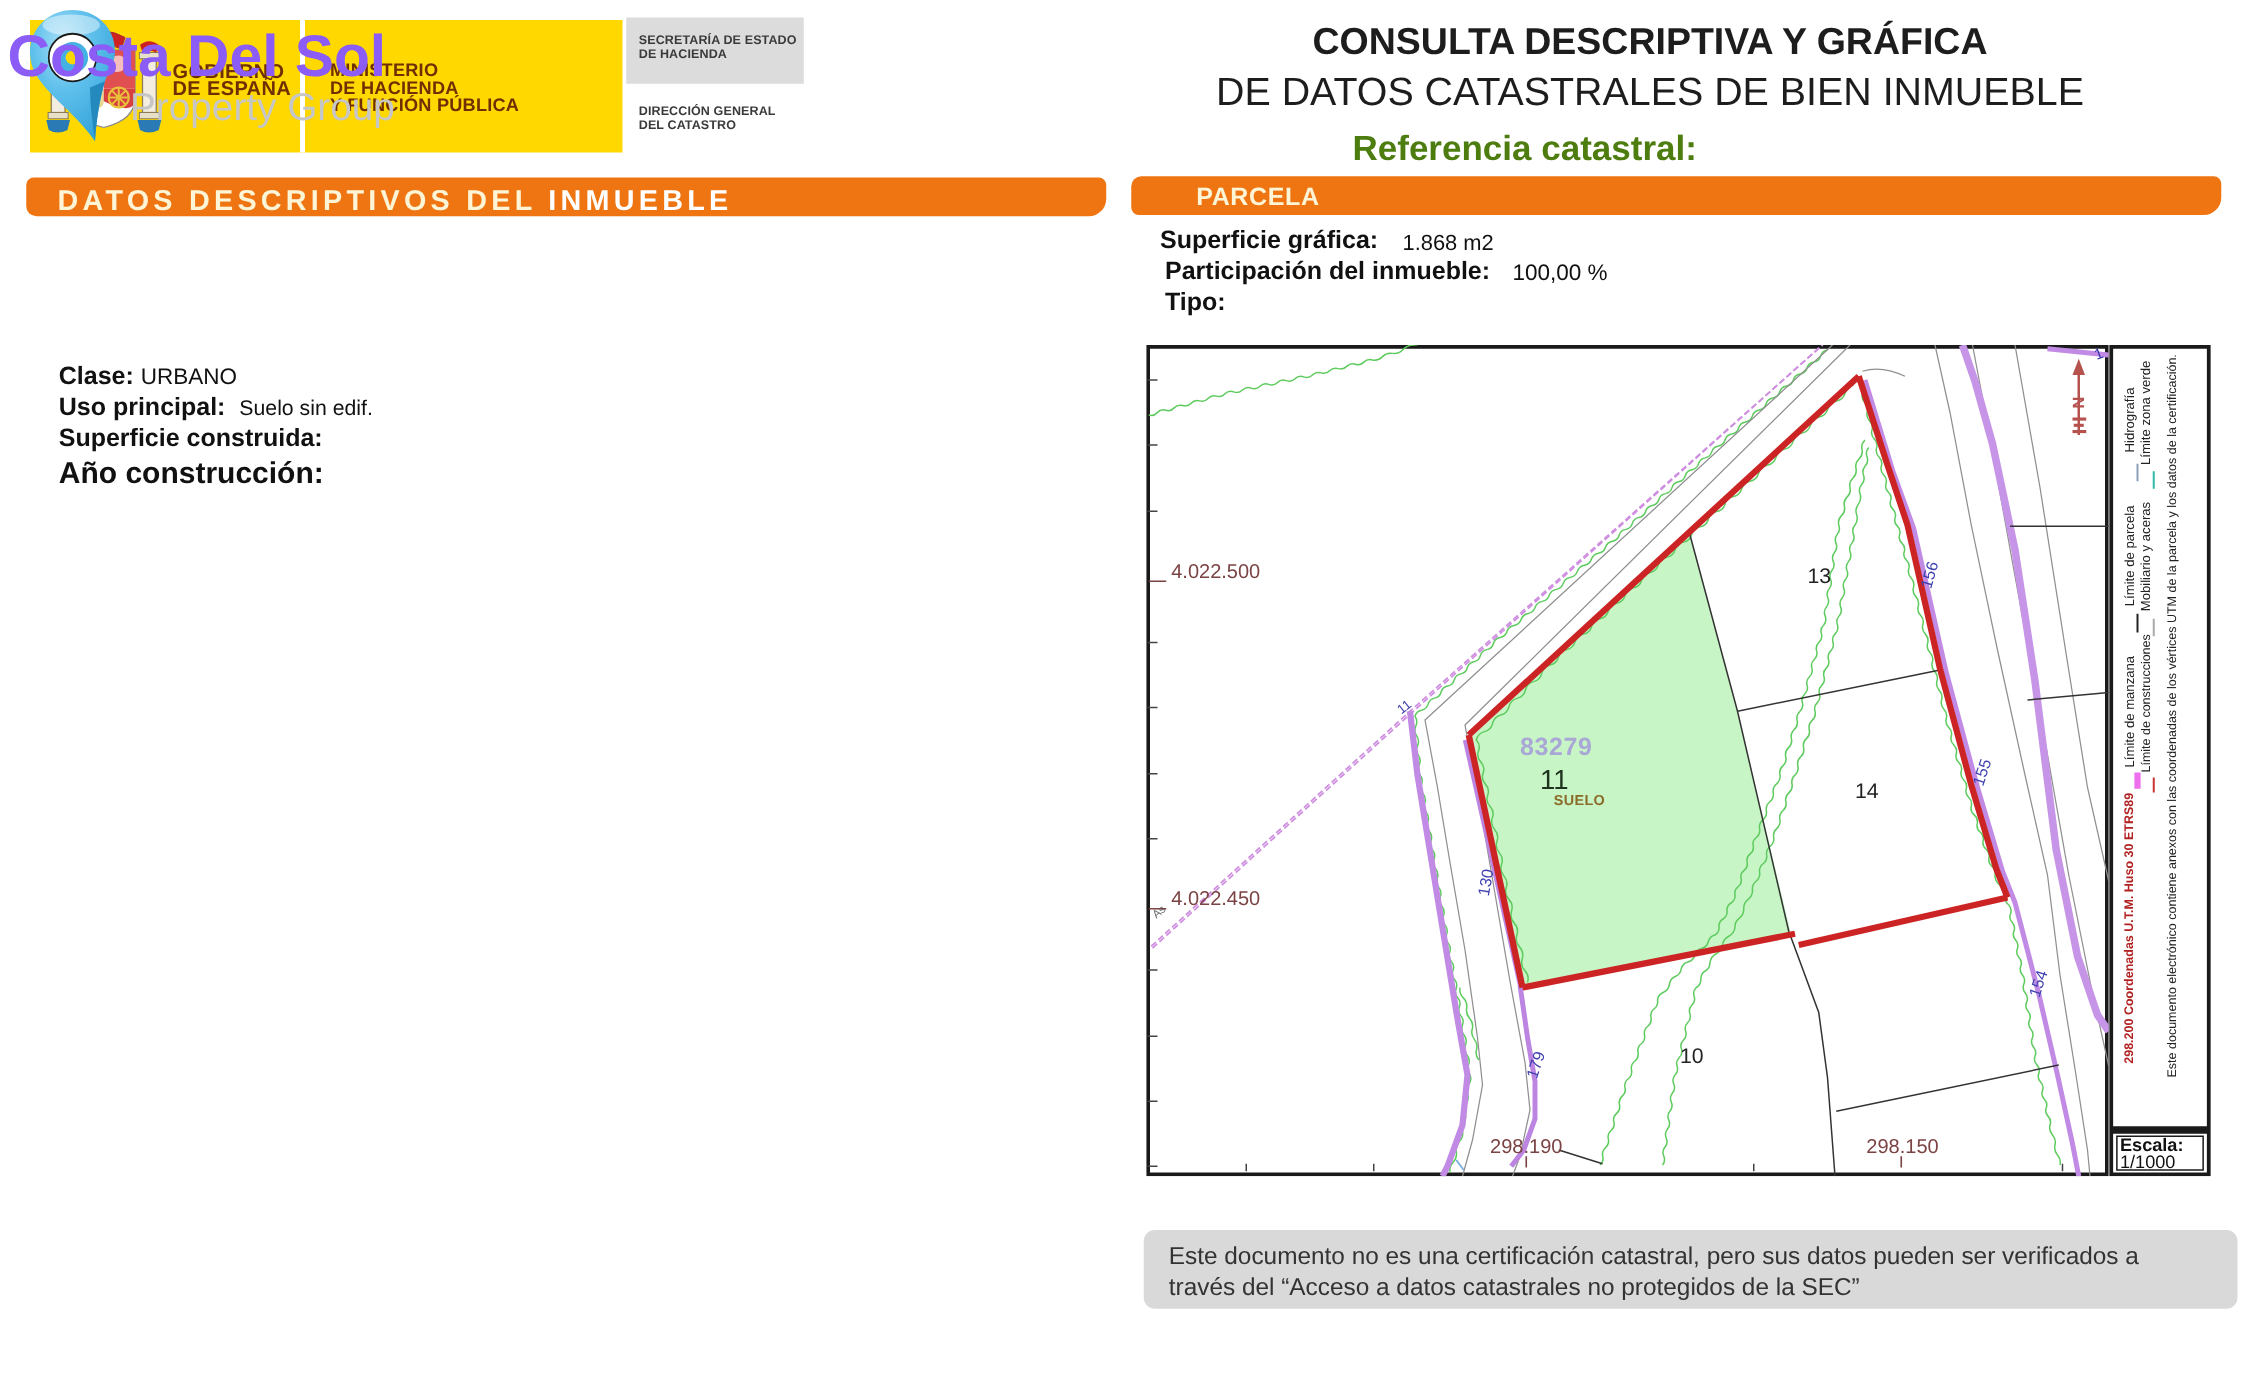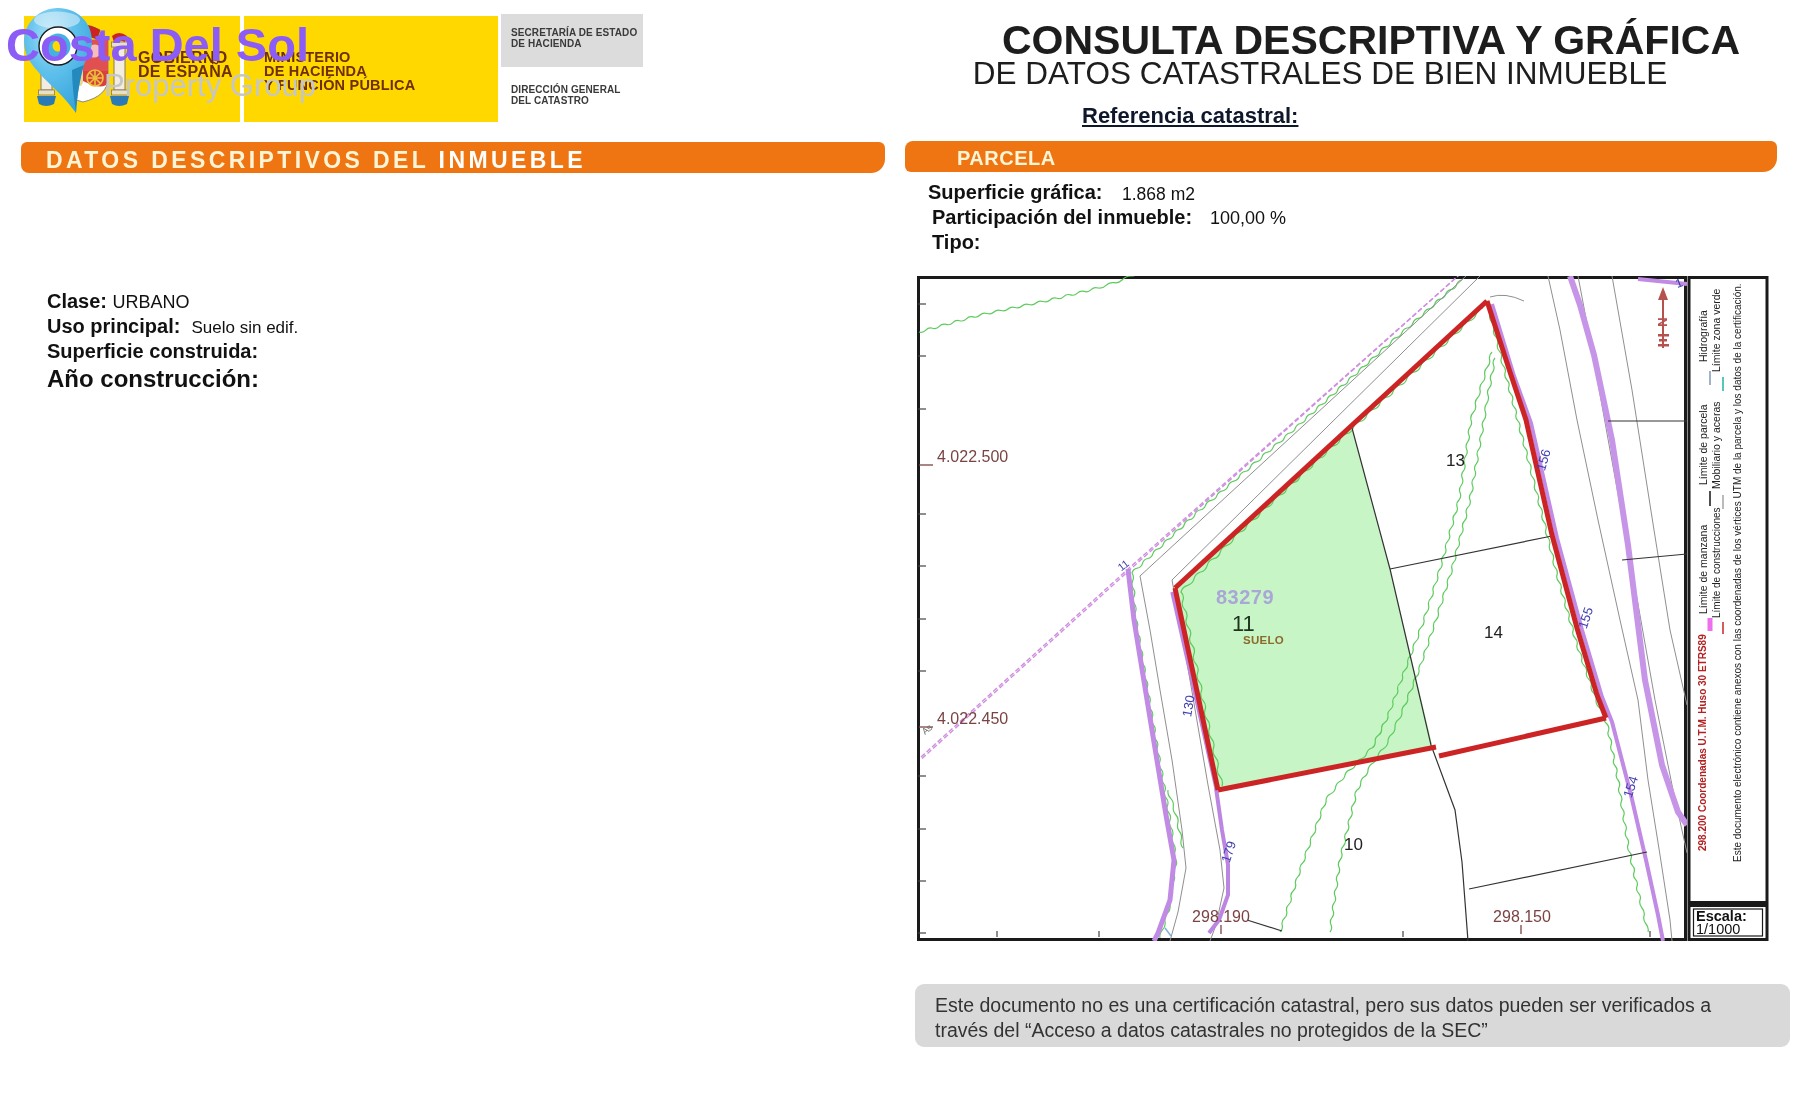--- a/index.html
+++ b/index.html
@@ -74,25 +74,25 @@
 <circle cx="36" cy="38" r="19" fill="#ffffff"></circle>
 <circle cx="36" cy="38" r="19" fill="none" stroke="#1b1b1b" stroke-width="1.4"></circle>
 <circle cx="36" cy="38" r="12.5" fill="#45b1e2"></circle>
 <circle cx="36" cy="38" r="5.5" fill="#ffd800"></circle>
 </svg>
 
 <div class="abs" style="left:6px;top:17px;font-size:47px;font-weight:bold;color:#8b5cf6;">Costa Del Sol</div>
 
 <div class="abs" style="left:104px;top:68px;font-size:31px;color:#c6c6c6;">Property Group</div>
 
-<div class="abs" style="left:900px;top:17px;width:840px;text-align:right;font-size:41px;font-weight:bold;color:#1d1d1d;">CONSULTA DESCRIPTIVA Y GRÁFICA</div>
+<div class="abs" style="left:900px;top:17px;width:840px;text-align:center;font-size:30px;font-weight:bold;color:#1d1d1d;">CONSULTA DESCRIPTIVA Y GRÁFICA</div>
 
 <div class="abs" style="left:900px;top:55px;width:840px;text-align:center;font-size:31.5px;font-weight:normal;color:#1d1d1d;">DE DATOS CATASTRALES DE BIEN INMUEBLE</div>
 
-<div class="abs" style="left:1082px;top:103px;font-size:22px;font-weight:bold;color:#0f172a;text-decoration:underline;">Referencia catastral:</div>
+<div class="abs" style="left:1082px;top:103px;font-size:28px;font-weight:bold;color:#4d7c0f;">Referencia catastral:</div>
 
 <div class="abs" style="left:21px;top:142px;width:864px;height:31px;background:#ee7512;border-radius:6px 6px 14px 8px;"></div>
 
 <div class="abs" style="left:46px;top:147px;font-size:23px;font-weight:bold;color:#fdf5d6;letter-spacing:3.4px;">DATOS DESCRIPTIVOS DEL <span style="color:#ffffff">INMUEBLE</span></div>
 
 <div class="abs" style="left:905px;top:141px;width:872px;height:31px;background:#ee7512;border-radius:8px 6px 14px 6px;"></div>
 
 <div class="abs" style="left:934px;top:147px;font-size:20px;font-weight:bold;color:#fdf5d6;letter-spacing:0.5px;margin-left:23px;">PARCELA</div>
 
 <div class="abs" style="left:47px;top:290px;font-size:20px;font-weight:bold;color:#111;">Clase: <span style="font-size:18px;font-weight:normal;">URBANO</span></div>

